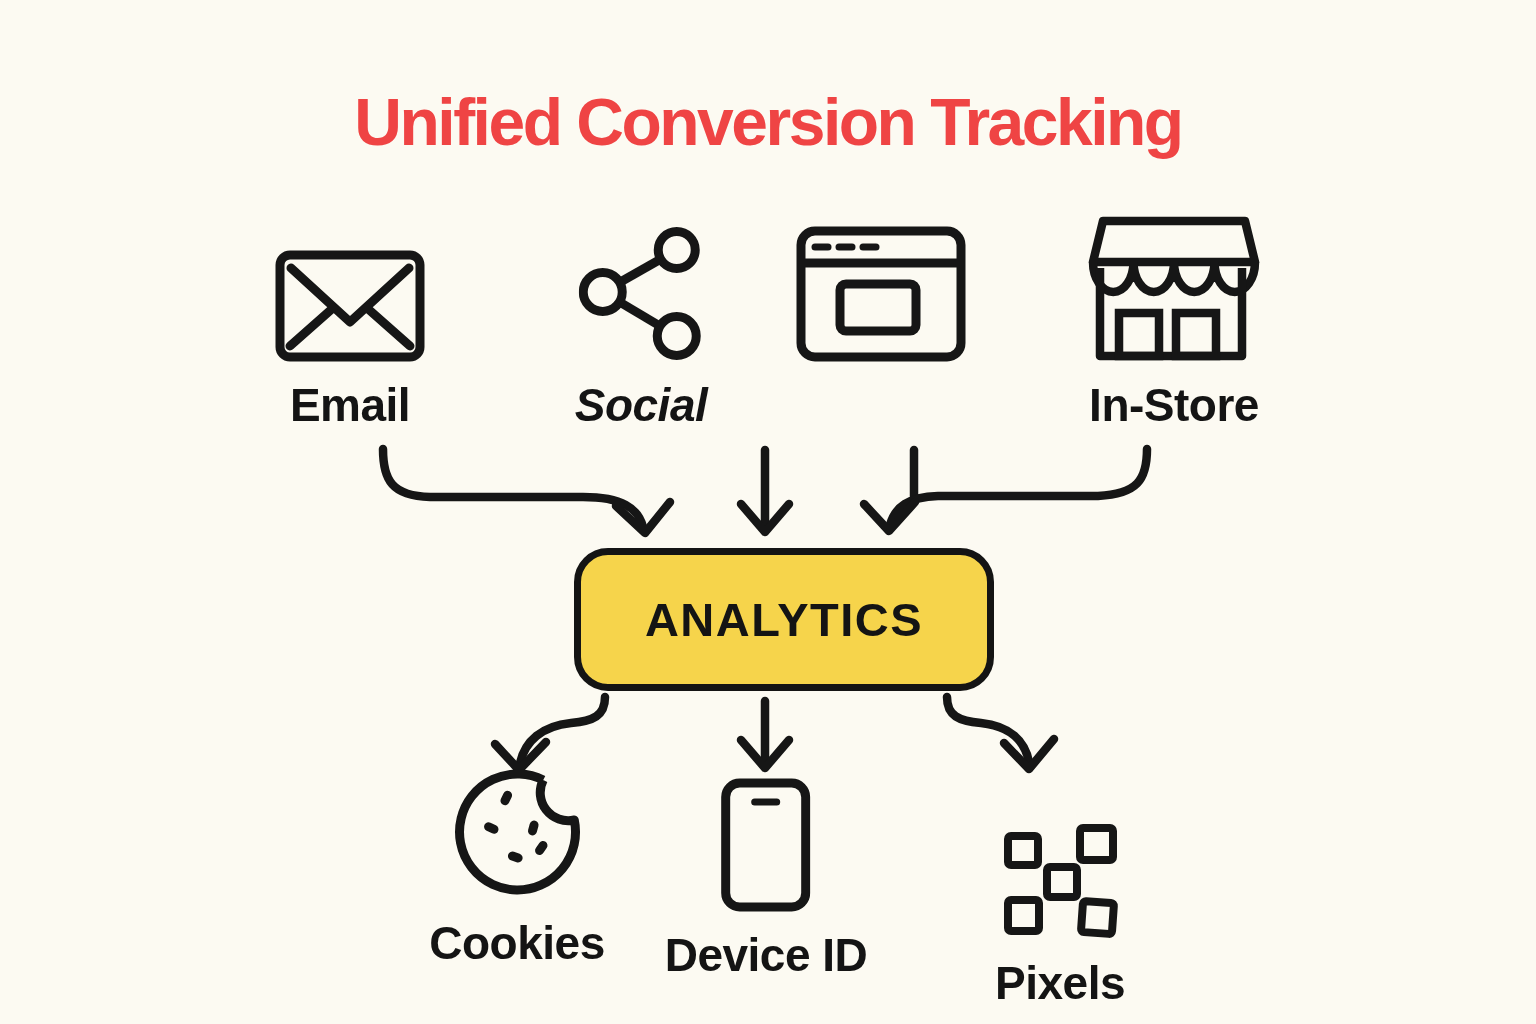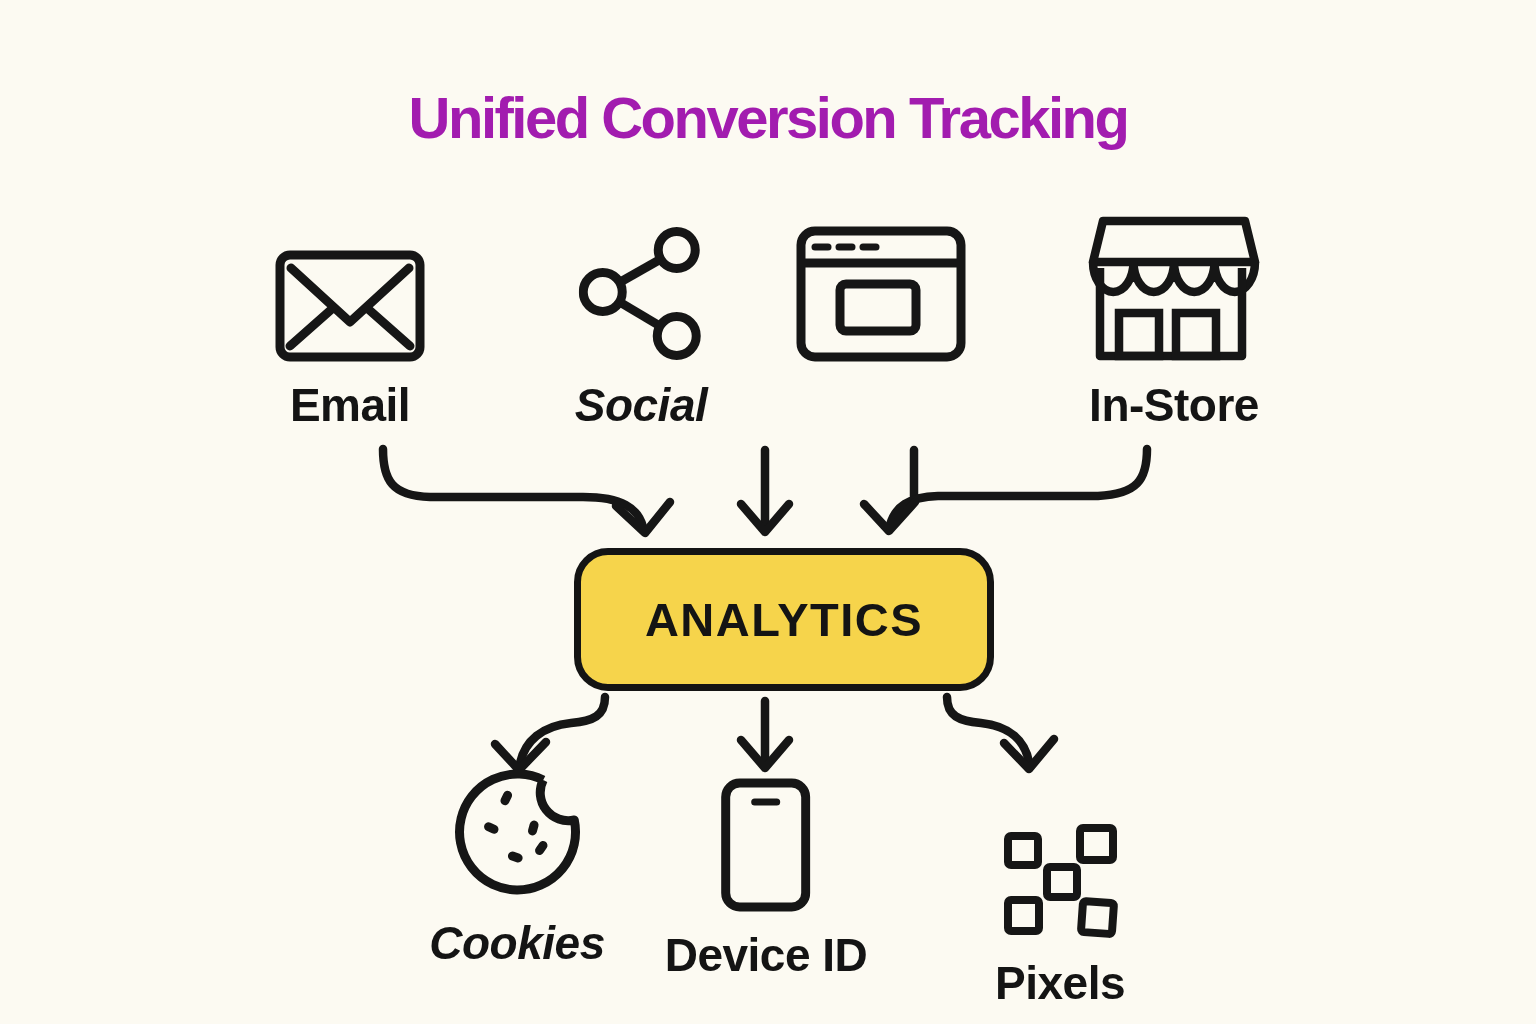--- a/index.html
+++ b/index.html
@@ -14,25 +14,25 @@
     font-family:"Liberation Sans", sans-serif;
     color:var(--ink);
     position:relative;
   }
   .canvas{position:absolute;inset:0;}
 
   .title{
     position:absolute;
     left:50%;top:84px;
     transform:translateX(-50%);
-    font-size:58px;
+    font-size:66px;
     font-weight:700;
     letter-spacing:-2.5px;
     white-space:nowrap;
-    color:#a21caf;
+    color:#ef4444;
   }
 
   .node{
     position:absolute;
     transform:translateX(-50%);
     display:flex;
     flex-direction:column;
     align-items:center;
   }
   .icon-slot{
@@ -161,21 +161,21 @@
     <path d="M 741,740 L 765,768 L 789,740"></path>
 
     <path d="M 947,697 C 947,716 959,721 981,723 C 1010,726 1025,741 1029,762 L 1030,767"></path>
     <path d="M 1004,743 L 1029,769 L 1054,739"></path>
   </svg>
 
   <div class="analytics-box">
     <div class="analytics-label">ANALYTICS</div>
   </div>
 
-  <div class="node bottom" style="left:517px;top:760px;font-style:italic;">
+  <div class="node bottom" style="left:517px;top:760px;">
     <div class="icon-slot">
       <svg width="136" height="140" viewBox="0 0 136 140">
         <path class="icon-stroke" d="M 94,20 A 58,58 0 1 0 125,60 A 28,28 0 0 1 94,20" stroke-width="9" stroke-linejoin="round"></path>
         <rect x="52.5" y="30.5" width="9" height="15" rx="4.5" fill="#161616" transform="rotate(25 57 38)"></rect>
         <rect x="37.5" y="60.5" width="9" height="15" rx="4.5" fill="#161616" transform="rotate(-65 42 68)"></rect>
         <rect x="79.5" y="60.5" width="9" height="15" rx="4.5" fill="#161616" transform="rotate(15 84 68)"></rect>
         <rect x="61.5" y="89.5" width="9" height="15" rx="4.5" fill="#161616" transform="rotate(-70 66 97)"></rect>
         <rect x="87.5" y="80.5" width="9" height="15" rx="4.5" fill="#161616" transform="rotate(35 92 88)"></rect>
       </svg>
     </div>

